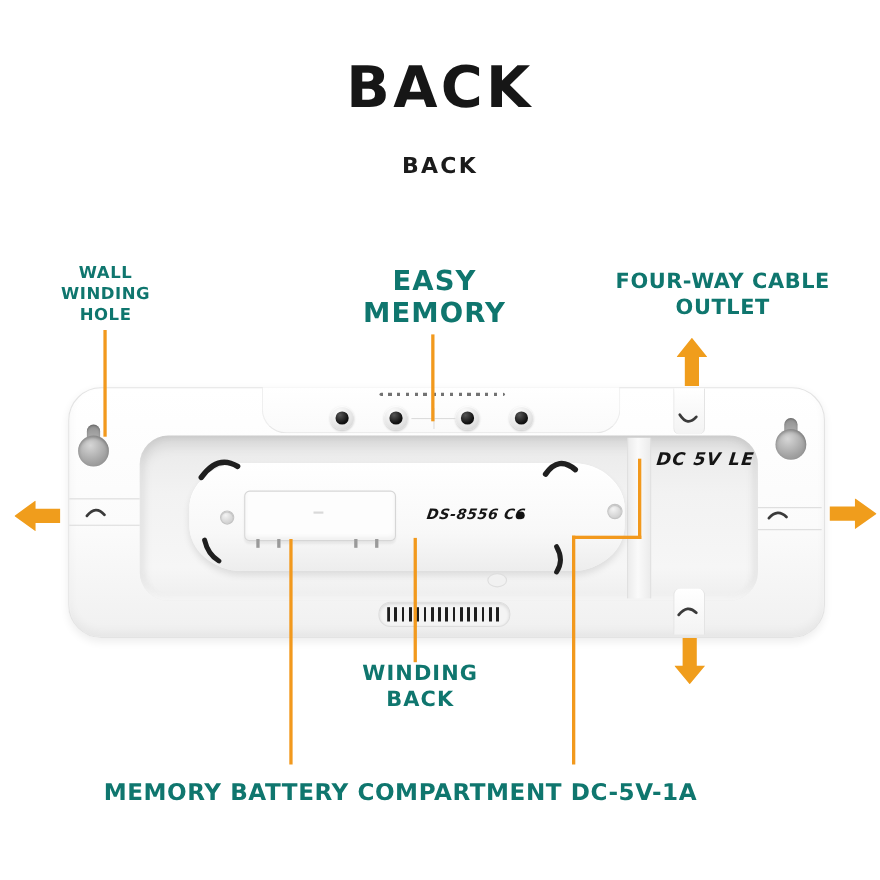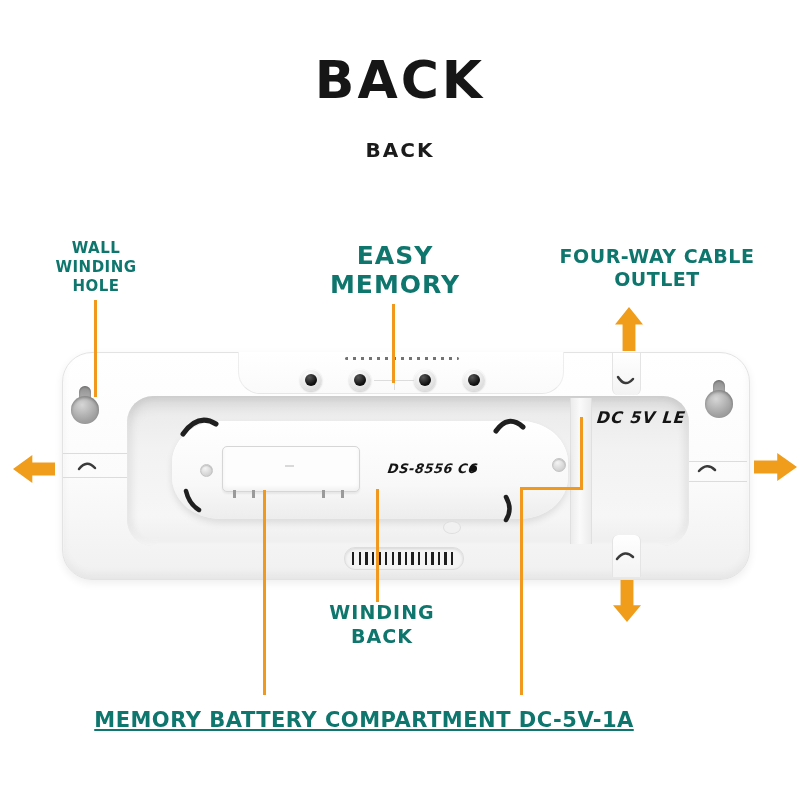--- a/index.html
+++ b/index.html
@@ -18,21 +18,21 @@
     left:0;top:138px;width:800px;text-align:center;
     font-size:20px;font-weight:bold;color:#1b1b1b;letter-spacing:2px;
   }
   
   .callout{color:#0f766e;font-weight:bold;text-align:center;}
   .callout div{white-space:nowrap;}
   .lbl-wall{left:26px;top:239px;width:140px;font-size:15px;line-height:19px;letter-spacing:.5px;}
   .lbl-easy{left:315px;top:241px;width:160px;font-size:25px;line-height:29px;letter-spacing:1px;}
   .lbl-fourway{left:547px;top:245px;width:220px;font-size:19px;line-height:23px;letter-spacing:.5px;text-align:center;}
   .lbl-winding{left:302px;top:600px;width:160px;font-size:19px;line-height:24px;letter-spacing:1px;}
-  .lbl-memory{left:0;top:708px;width:728px;font-size:21px;letter-spacing:.5px;text-decoration:underline;}
+  .lbl-memory{left:0;top:708px;width:728px;font-size:21px;letter-spacing:.5px;}
   
   .oline{background:#F2991D;}
   
   .arrow{background:#F09D1C;}
   .arrow-up{clip-path:polygon(50% 0%,100% 40%,73% 40%,73% 100%,27% 100%,27% 40%,0% 40%);}
   .arrow-down{clip-path:polygon(50% 100%,100% 60%,73% 60%,73% 0%,27% 0%,27% 60%,0% 60%);}
   .arrow-left{clip-path:polygon(0% 50%,46% 0%,46% 27%,100% 27%,100% 73%,46% 73%,46% 100%);}
   .arrow-right{clip-path:polygon(100% 50%,54% 0%,54% 27%,0% 27%,0% 73%,54% 73%,54% 100%);}
   
   .shell{

